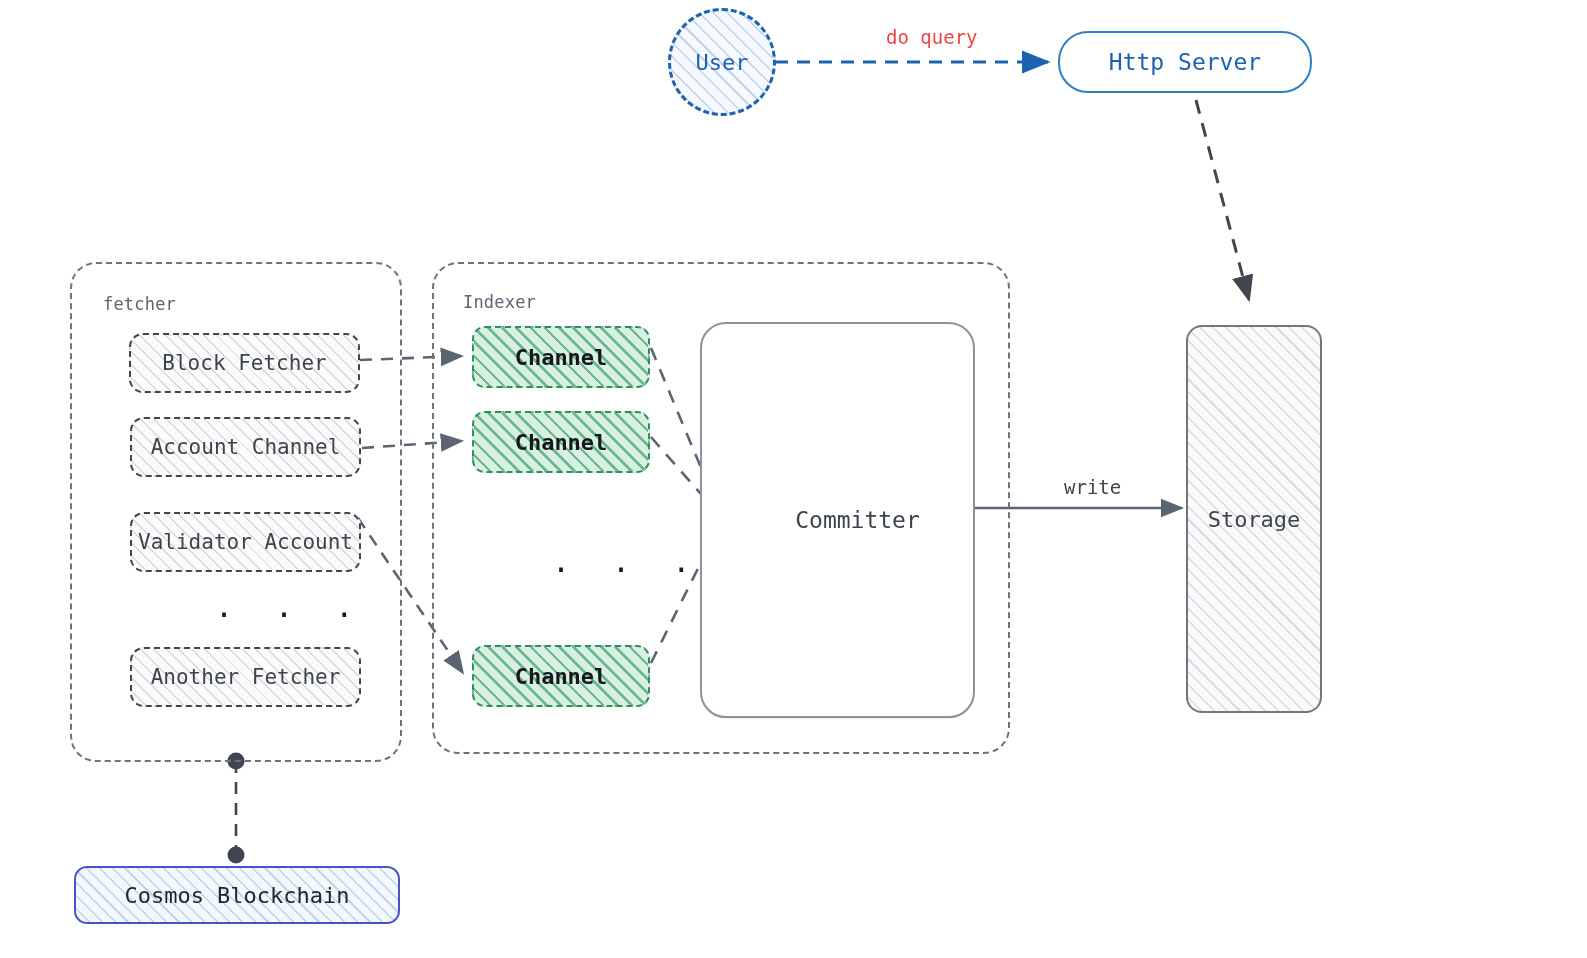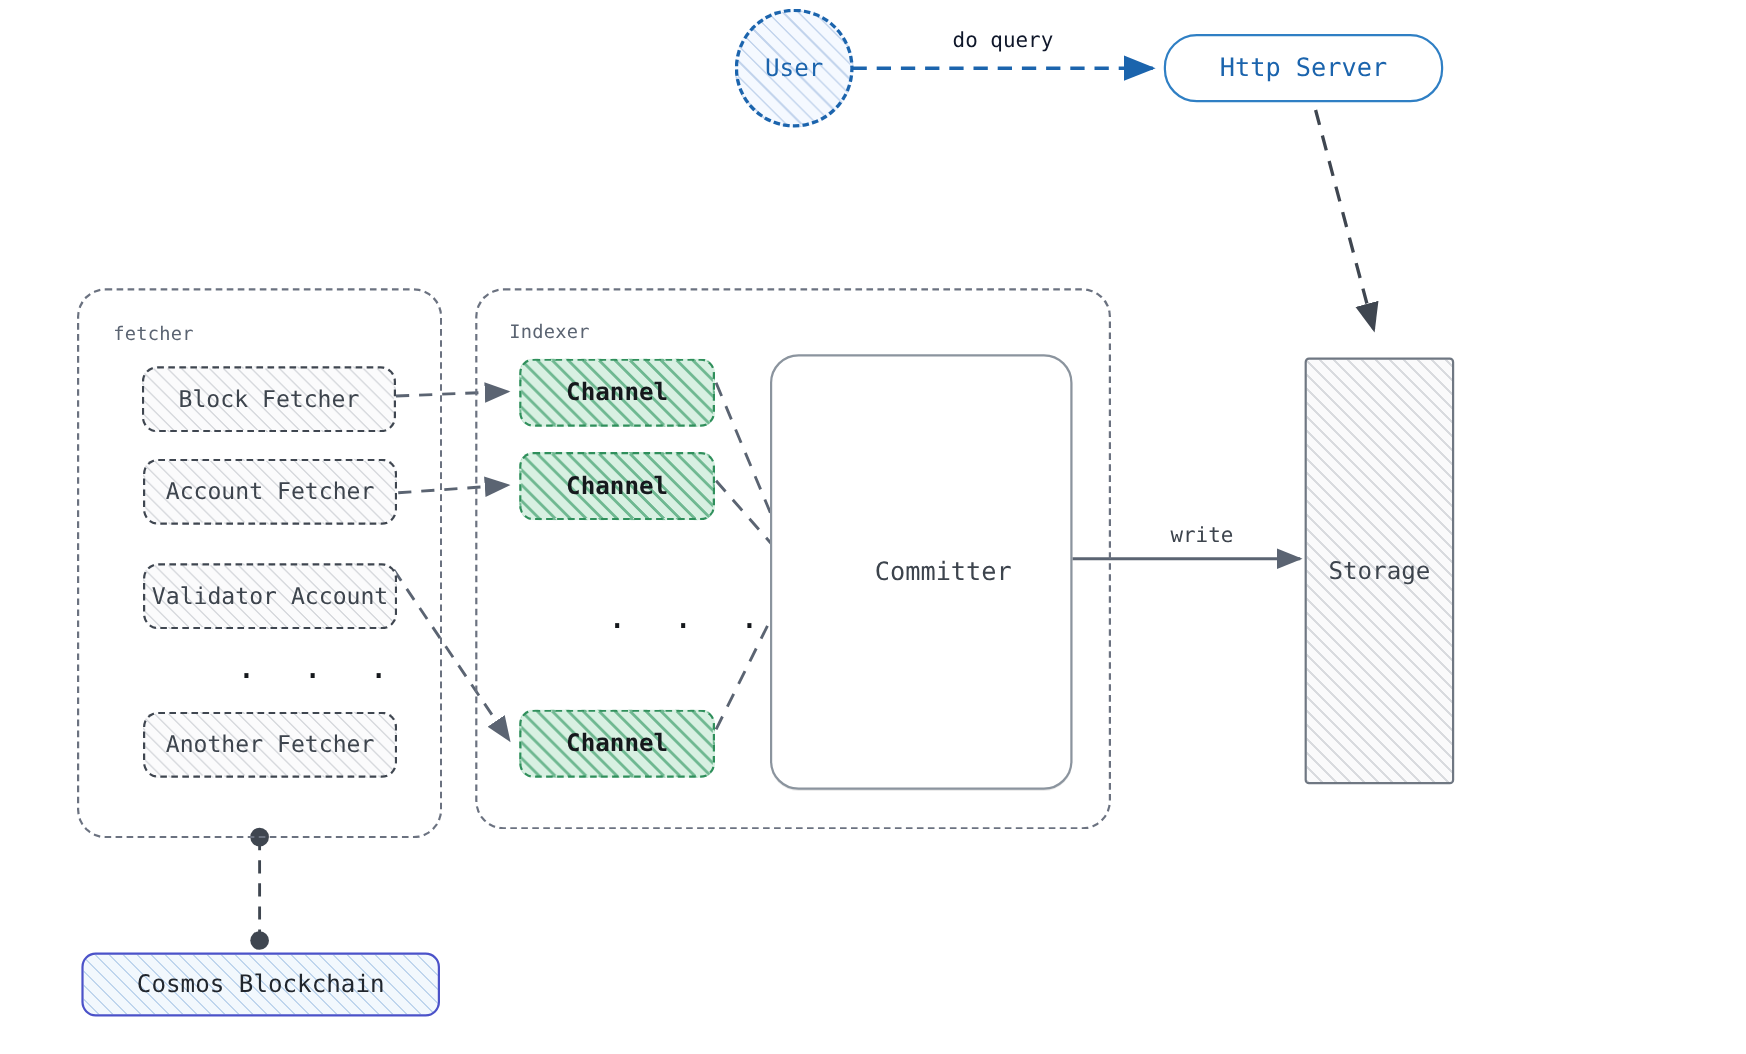--- a/index.html
+++ b/index.html
@@ -45,21 +45,21 @@
 
   
   .committer-box{
     border:2.2px solid #8b949e;border-radius:26px;background:#ffffff;
     color:#3d444d;font-size:23px;
     box-shadow:0 1px 0 rgba(0,0,0,.08);
   }
 
   
   .storage-box{
-    border:2.4px solid #6f7782;border-radius:4px;
+    border:2.4px solid #6f7782;border-radius:16px;
     background-color:#fafafb;
     background-image:repeating-linear-gradient(45deg,
        rgba(130,137,148,.28) 0px, rgba(130,137,148,.28) 1.5px,
        rgba(0,0,0,0) 1.5px, rgba(0,0,0,0) 9px);
     color:#3d444d;font-size:22px;
   }
 
   
   .user-node{
     border:3.2px dashed #1b64ad;border-radius:50%;
@@ -80,21 +80,21 @@
        rgba(120,165,215,.42) 0px, rgba(120,165,215,.42) 1.6px,
        rgba(0,0,0,0) 1.6px, rgba(0,0,0,0) 9px);
     color:#21262d;font-size:22px;
   }
 
   
   .edge-label{
     position:absolute;font-size:19px;color:#3d444d;white-space:nowrap;
     font-family:"DejaVu Sans Mono","Liberation Mono",monospace;background:transparent;
   }
-  .edge-label.blue{color:#0f172a;}
+  .edge-label.blue{color:#ef4444;margin-left:20px;}
 
   
   .ellipsis{
     position:absolute;color:#15181c;font-size:30px;letter-spacing:12px;
     line-height:1;user-select:none;
   }
 </style>
 </head>
 <body>
 
@@ -143,21 +143,21 @@
   <div class="group-title" style="left:103px;top:294px;">fetcher</div>
 
   <div class="group" style="left:432px;top:262px;width:578px;height:492px;"></div>
   <div class="group-title" style="left:463px;top:292px;">Indexer</div>
 
   <div class="node fetcher-box" style="left:129px;top:333px;width:231px;height:60px;">
     <span class="lbl">Block Fetcher</span>
   </div>
 
   <div class="node fetcher-box" style="left:130px;top:417px;width:231px;height:60px;">
-    <span class="lbl">Account Fetcher</span>
+    <span class="lbl">Account Channel</span>
   </div>
 
   <div class="node fetcher-box" style="left:130px;top:512px;width:231px;height:60px;">
     <span class="lbl">Validator Account</span>
   </div>
 
   <div class="ellipsis" style="left:215px;top:592px;">. . .</div>
 
   <div class="node fetcher-box" style="left:130px;top:647px;width:231px;height:60px;">
     <span class="lbl">Another Fetcher</span>

